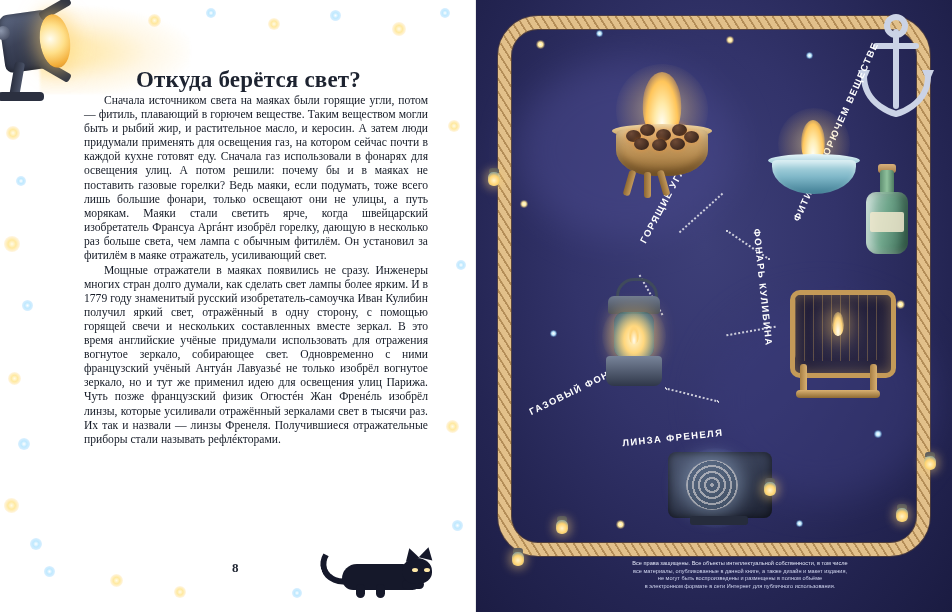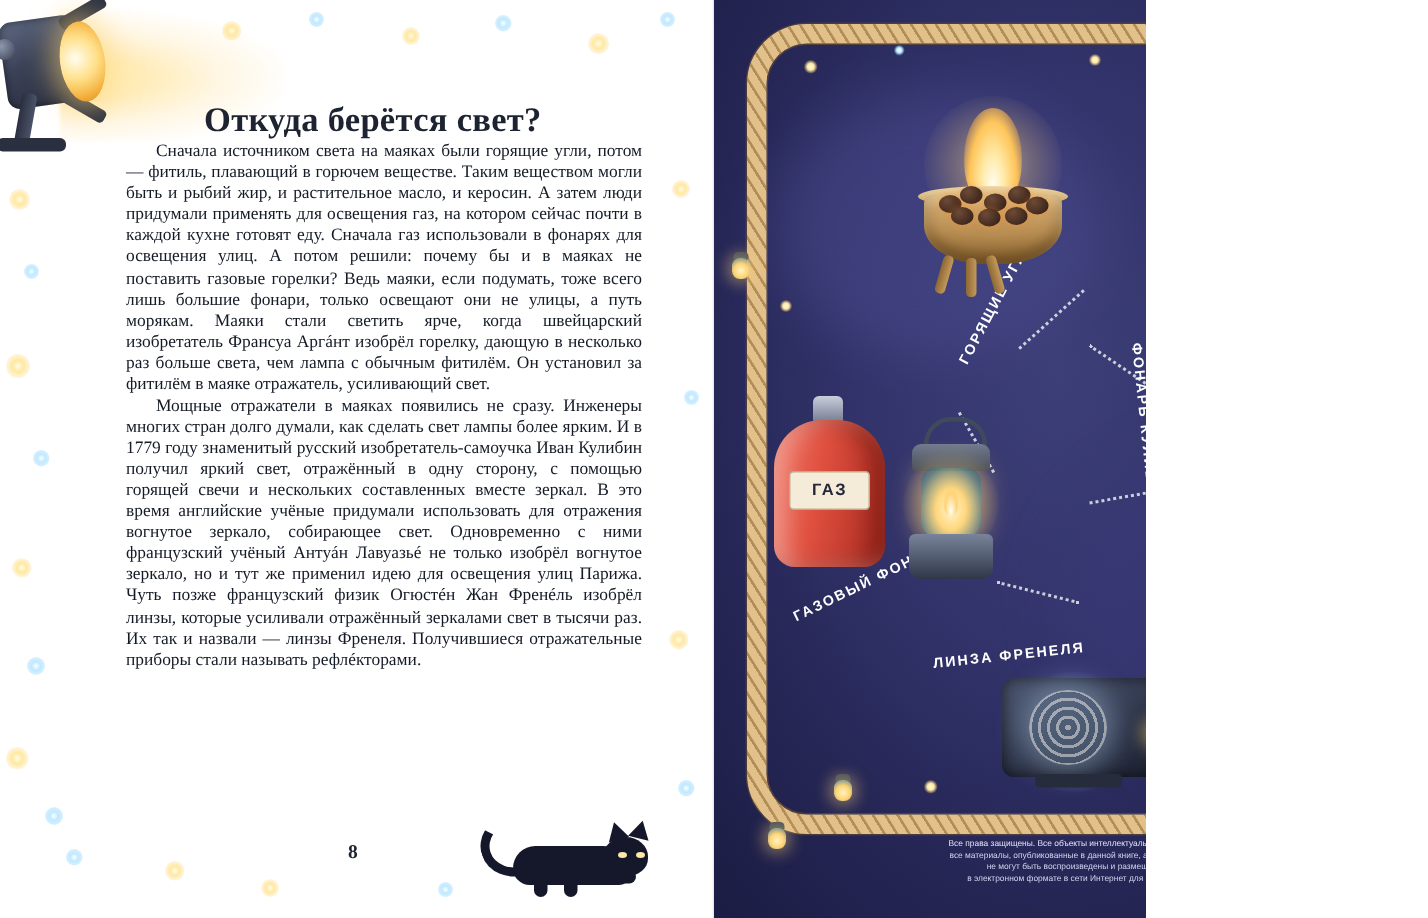--- a/index.html
+++ b/index.html
@@ -2,21 +2,21 @@
 <html lang="ru"><head>
 <meta charset="utf-8">
 <style>
   html, body {
     margin: 0;
     padding: 0;
     background: #ffffff;
   }
   #page {
     position: relative;
-    width: 764px;
+    width: 952px;
     height: 612px;
     overflow: hidden;
     font-family: "Liberation Serif", serif;
     background: #4c1d95;
   }
 
   
   .left-page {
     position: absolute;
     left: 0; top: 0;
@@ -604,25 +604,20 @@
       <div class="ol-bowl"></div>
     </div>
 
     <div class="item bottle">
       <div class="bt-cork"></div>
       <div class="bt-neck"></div>
       <div class="bt-body"></div>
       <div class="bt-label"></div>
     </div>
 
-    <div class="item gascyl">
-      <div class="gc-valve"></div>
-      <div class="gc-body"></div>
-      <div class="gc-plate">ГАЗ</div>
-    </div>
 
     <div class="item lantern">
       <div class="glow" style="left:6px; top:26px; width:64px; height:64px;"></div>
       <div class="ln-handle"></div>
       <div class="ln-top"></div>
       <div class="ln-glass"></div>
       <div class="ln-flame"></div>
       <div class="ln-base"></div>
     </div>
 

